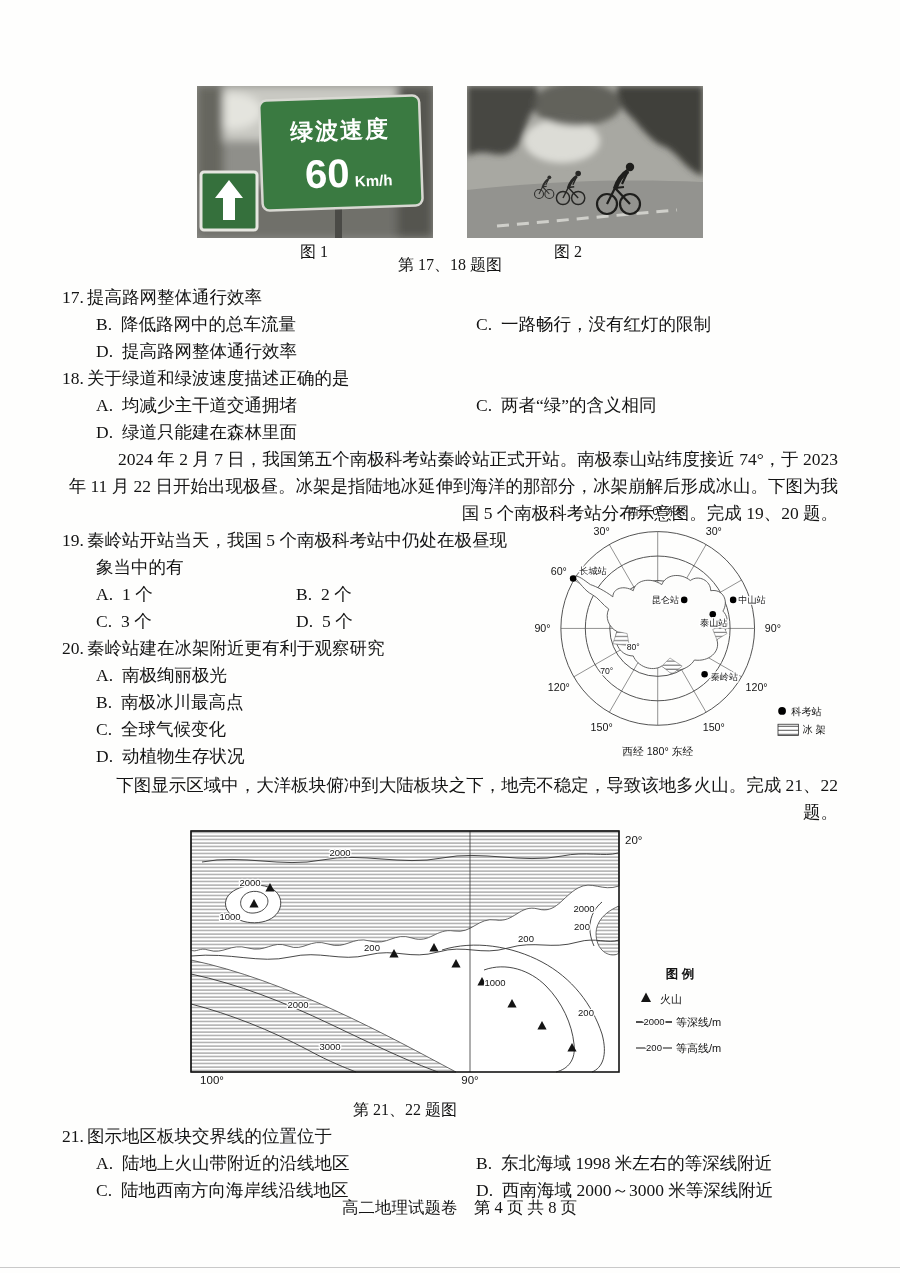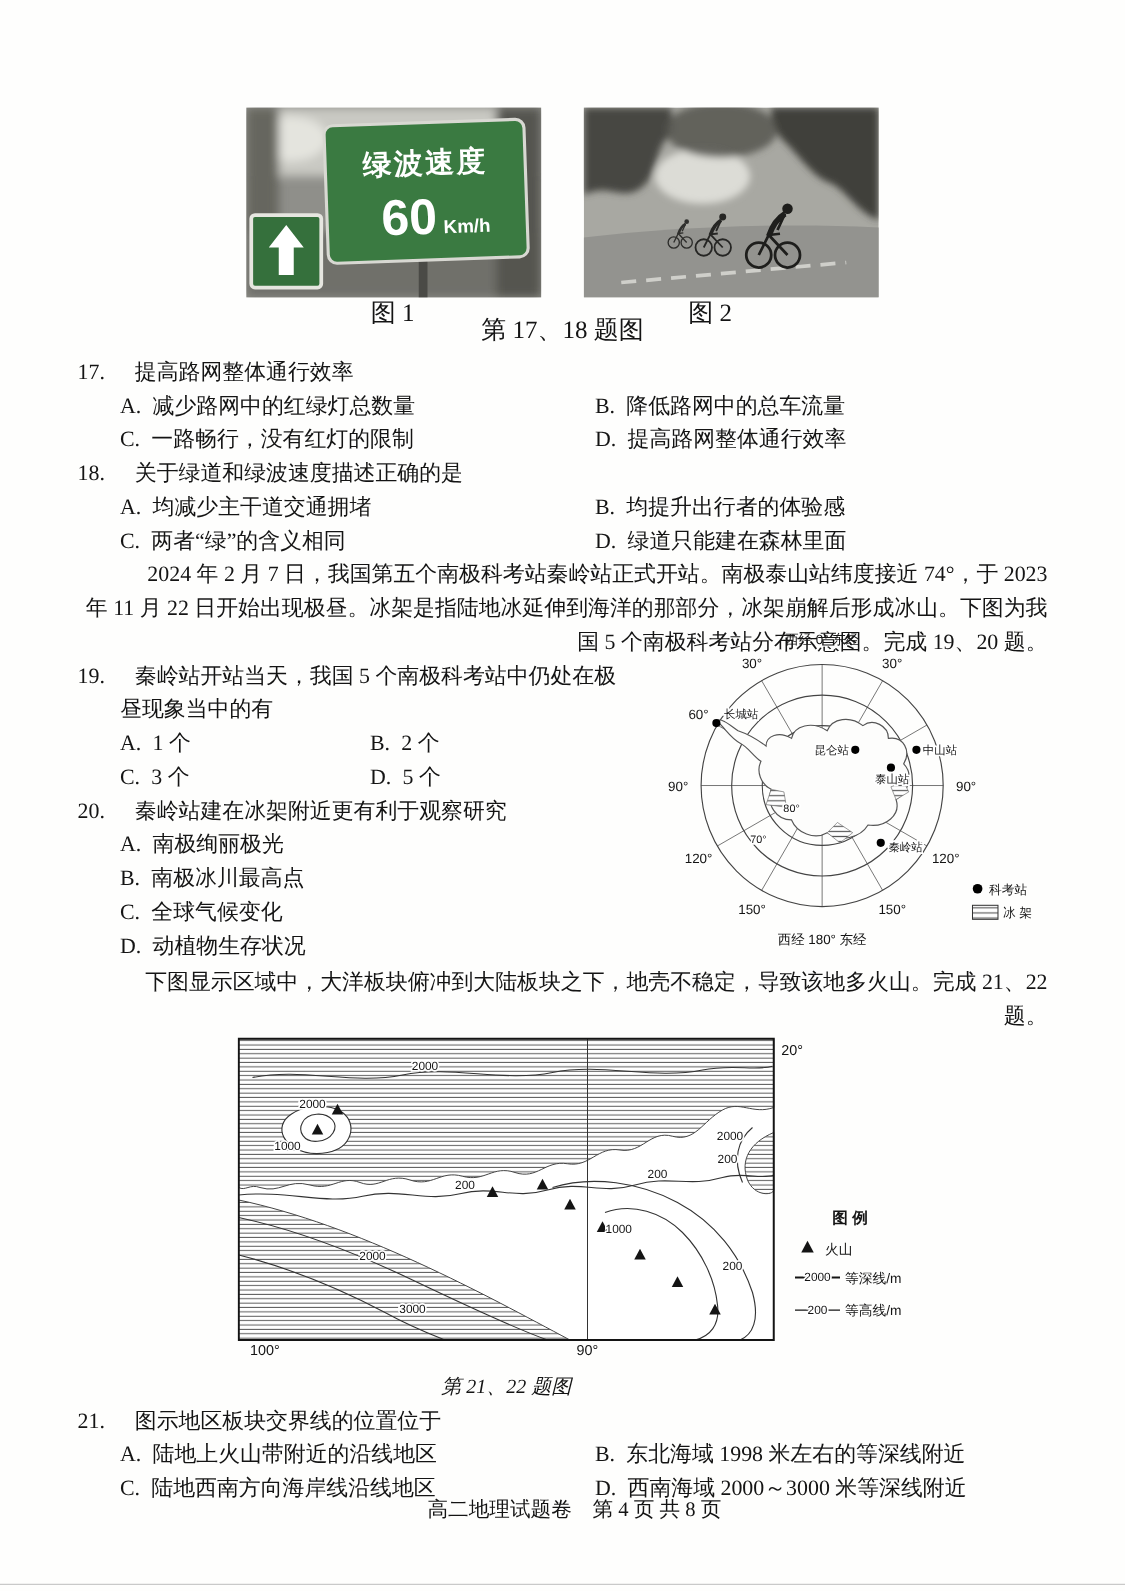--- a/index.html
+++ b/index.html
@@ -5,40 +5,40 @@
   * { margin:0; padding:0; box-sizing:border-box; }
   html,body { background:#ffffff; }
   body { width:900px; font-family:"Liberation Serif","DejaVu Serif",serif; }
   .page { width:900px; height:1273px; background:#fefefd; color:#141414; position:relative;
           padding:86px 62px 0 62px; overflow:hidden; font-size:17.5px; line-height:27px; }
 
   
   .figures-row { display:flex; justify-content:center; gap:34px; }
   .figure-photo { width:236px; height:152px; }
   .figure-photo svg { display:block; }
-  .caption-line { position:relative; height:46px; font-size:20px; }
+  .caption-line { position:relative; height:46px; font-size:16px; }
   .figcap { position:absolute; transform:translateX(-50%); white-space:nowrap; }
 
   
   .q { margin:0; }
   .stem { padding-left:34px; text-indent:-34px; }
-  .q-num { margin-right:24px; }
+  .q-num { margin-right:3px; }
   .opts { margin-left:34px; }
   .opts .opt-label { margin-right:9px; }
   .opts.cols-wide { display:grid; grid-template-columns:380px auto; }
   .opts.cols-narrow { display:grid; grid-template-columns:200px auto; }
   .para { text-indent:2em;text-align:right; }
 
   
   .q1920-wrap::after { content:""; display:block; clear:both; }
   .polar-fig { float:right; width:330px; margin-top:-26px; text-align:center;text-decoration:underline; }
 
   
   .contour-block { margin-left:128px; margin-top:2px; }
-  .contour-caption { width:430px; text-align:center; font-size:16px; margin-top:2px;font-style:italic; }
+  .contour-caption { width:430px; text-align:center; font-size:16px; margin-top:2px; }
 
   .footer { position:absolute; left:0; right:0; bottom:52px; text-align:center; font-size:16.5px;padding-left:19px; }
   .scan-edge { position:absolute; left:0; right:0; bottom:5px; border-top:1.5px solid #c9c9c9; }
 
   
   svg text { font-family:"Liberation Sans","DejaVu Sans",sans-serif; fill:#141414; }
   .map-lab { font-size:10.5px; text-anchor:middle; }
   .station-lab { font-size:9px; }
   .lat-lab { font-size:8.5px; text-anchor:middle; }
   .halo { paint-order:stroke; stroke:#ffffff; stroke-width:2.6px; }
@@ -127,34 +127,32 @@
     <span class="figcap" style="left:252px; top:0;">图 1</span>
     <span class="figcap" style="left:388px; top:13px;">第 17、18 题图</span>
     <span class="figcap" style="left:506px; top:0;">图 2</span>
   </div>
 
   <div class="q">
     <div class="stem">
       <span class="q-num">17.</span><span>提高路网整体通行效率</span>
     </div>
     <div class="opts cols-wide">
-      <div class="opt"><span class="opt-label">A.</span><span>减少路网中的红绿灯总数量</span></div>
       <div class="opt"><span class="opt-label">B.</span><span>降低路网中的总车流量</span></div>
       <div class="opt"><span class="opt-label">C.</span><span>一路畅行，没有红灯的限制</span></div>
       <div class="opt"><span class="opt-label">D.</span><span>提高路网整体通行效率</span></div>
     </div>
   </div>
 
   <div class="q">
     <div class="stem">
       <span class="q-num">18.</span><span>关于绿道和绿波速度描述正确的是</span>
     </div>
     <div class="opts cols-wide">
       <div class="opt"><span class="opt-label">A.</span><span>均减少主干道交通拥堵</span></div>
-      <div class="opt"><span class="opt-label">B.</span><span>均提升出行者的体验感</span></div>
       <div class="opt"><span class="opt-label">C.</span><span>两者“绿”的含义相同</span></div>
       <div class="opt"><span class="opt-label">D.</span><span>绿道只能建在森林里面</span></div>
     </div>
   </div>
 
   <div class="para">2024 年 2 月 7 日，我国第五个南极科考站秦岭站正式开站。南极泰山站纬度接近 74°，于 2023 年 11 月 22 日开始出现极昼。冰架是指陆地冰延伸到海洋的那部分，冰架崩解后形成冰山。下图为我国 5 个南极科考站分布示意图。完成 19、20 题。</div>
 
   <div class="q1920-wrap">
 
     <div class="polar-fig">

